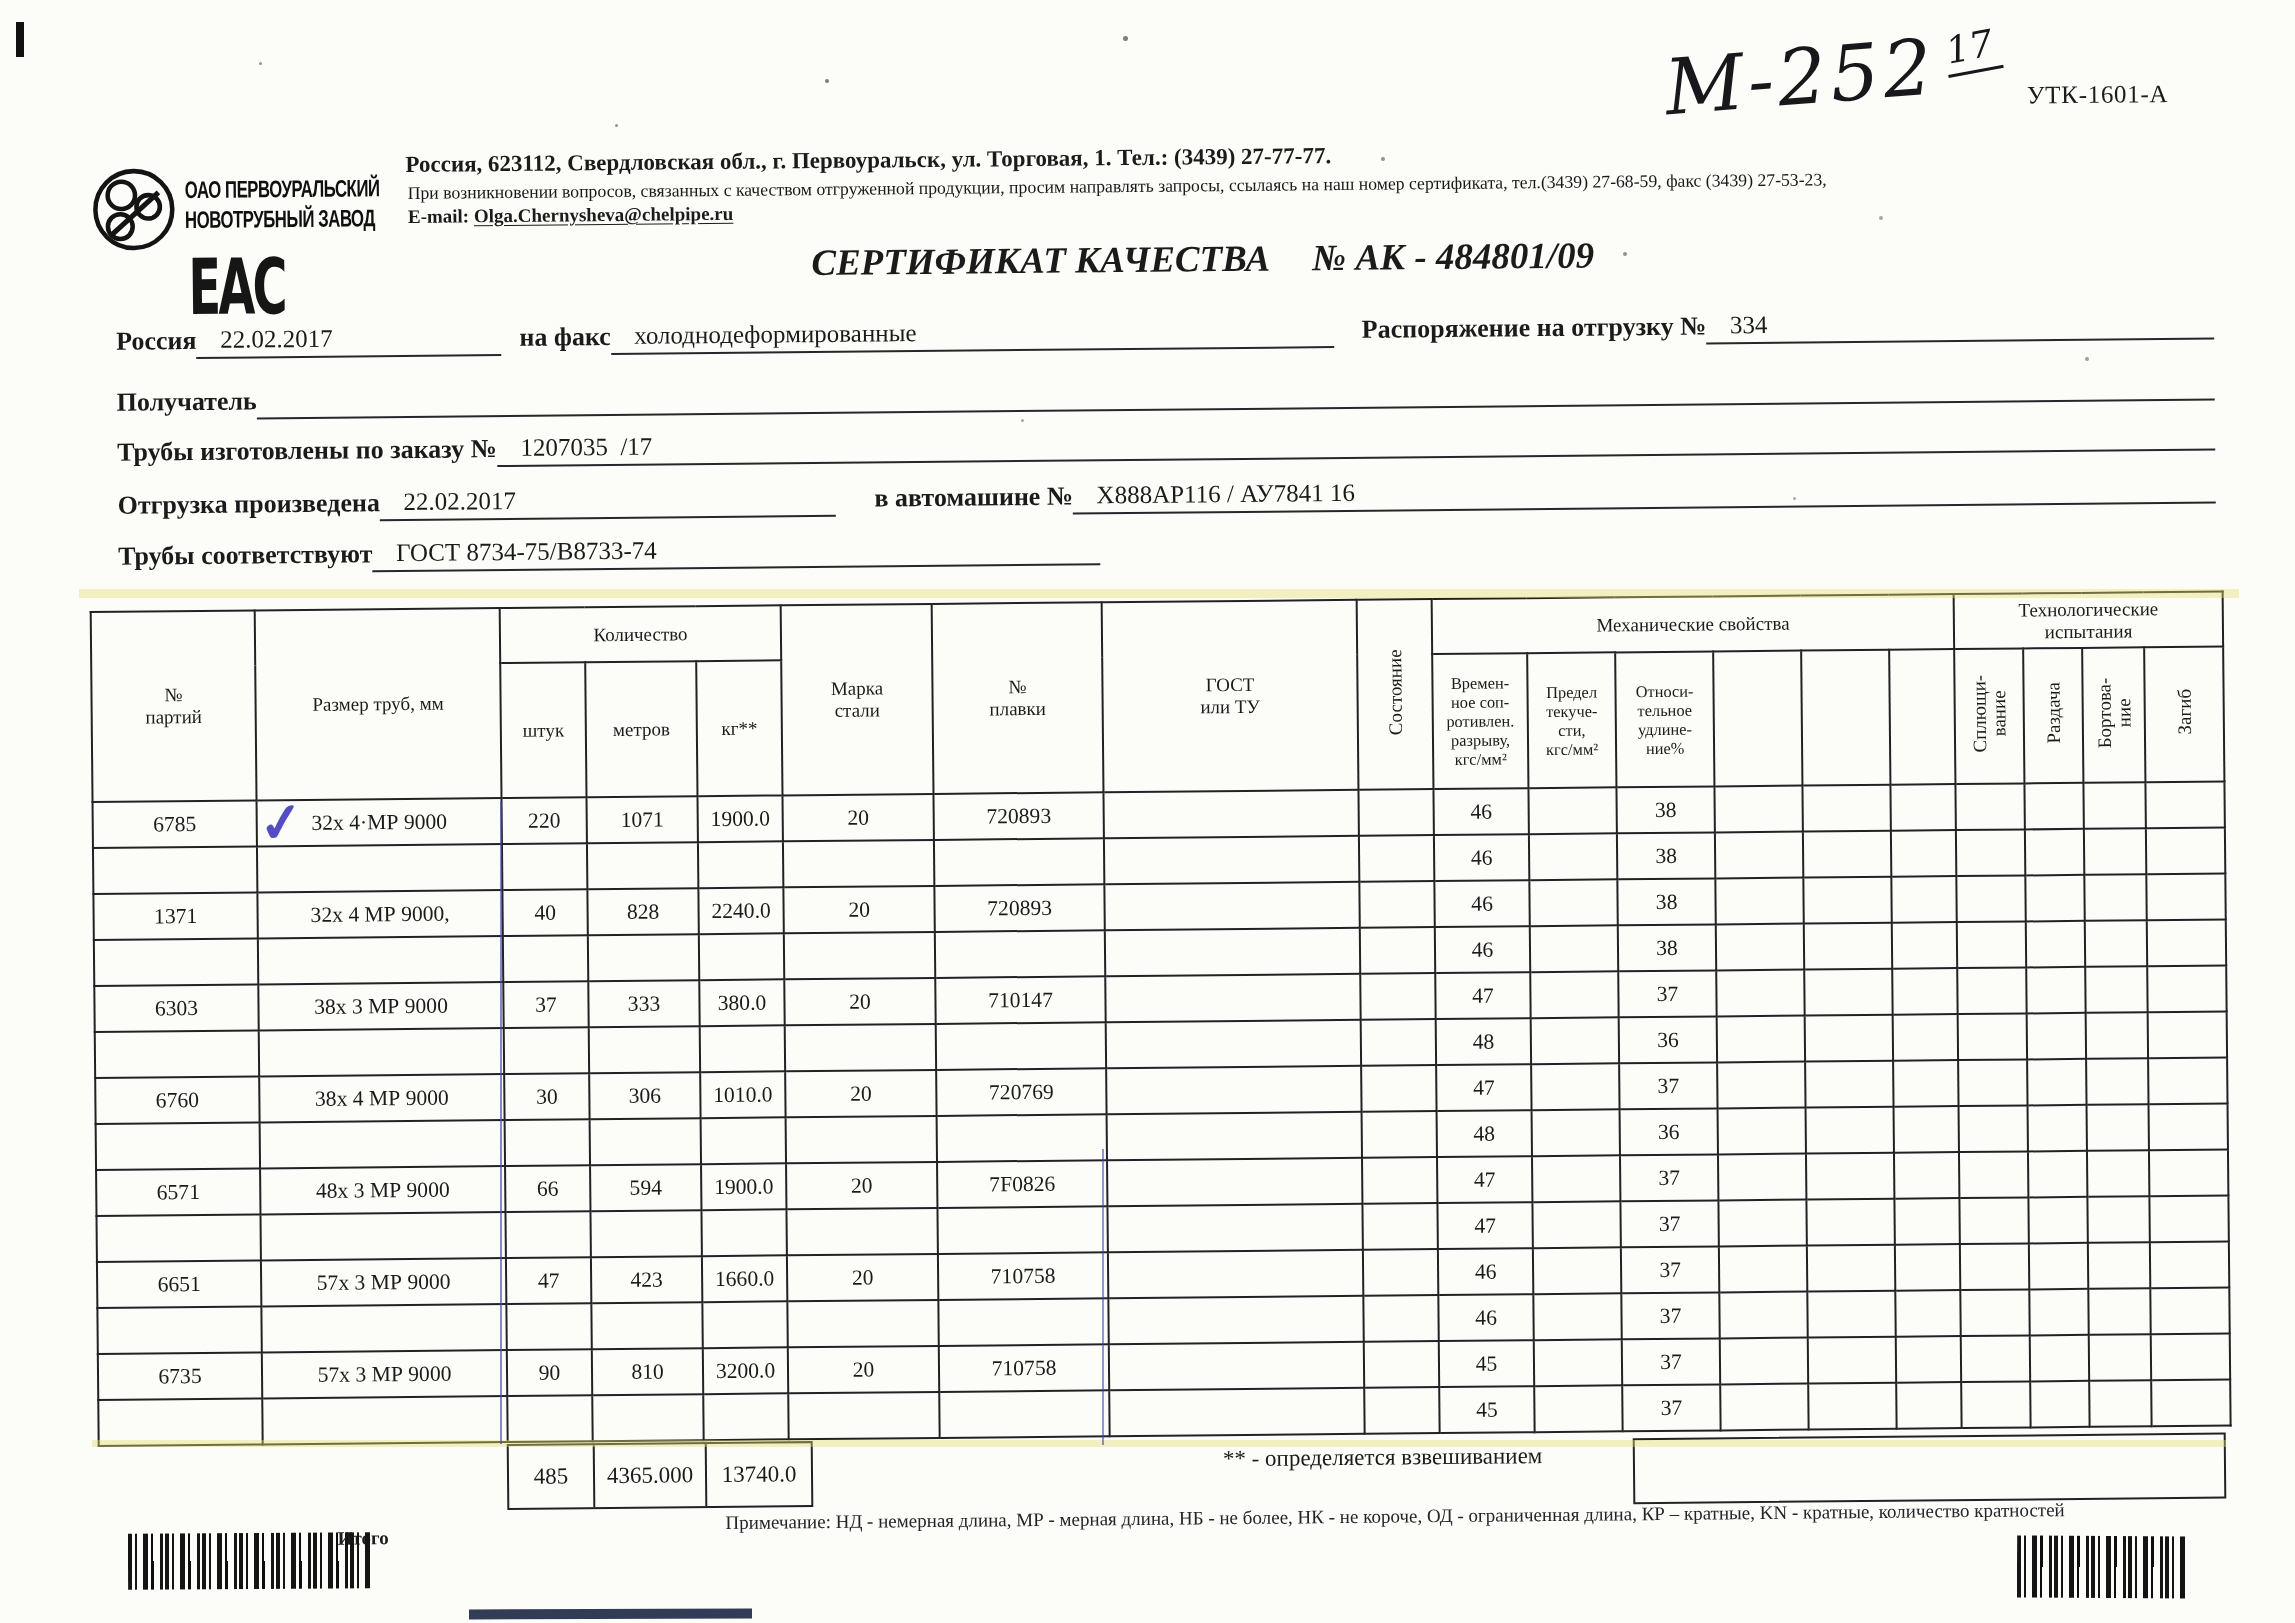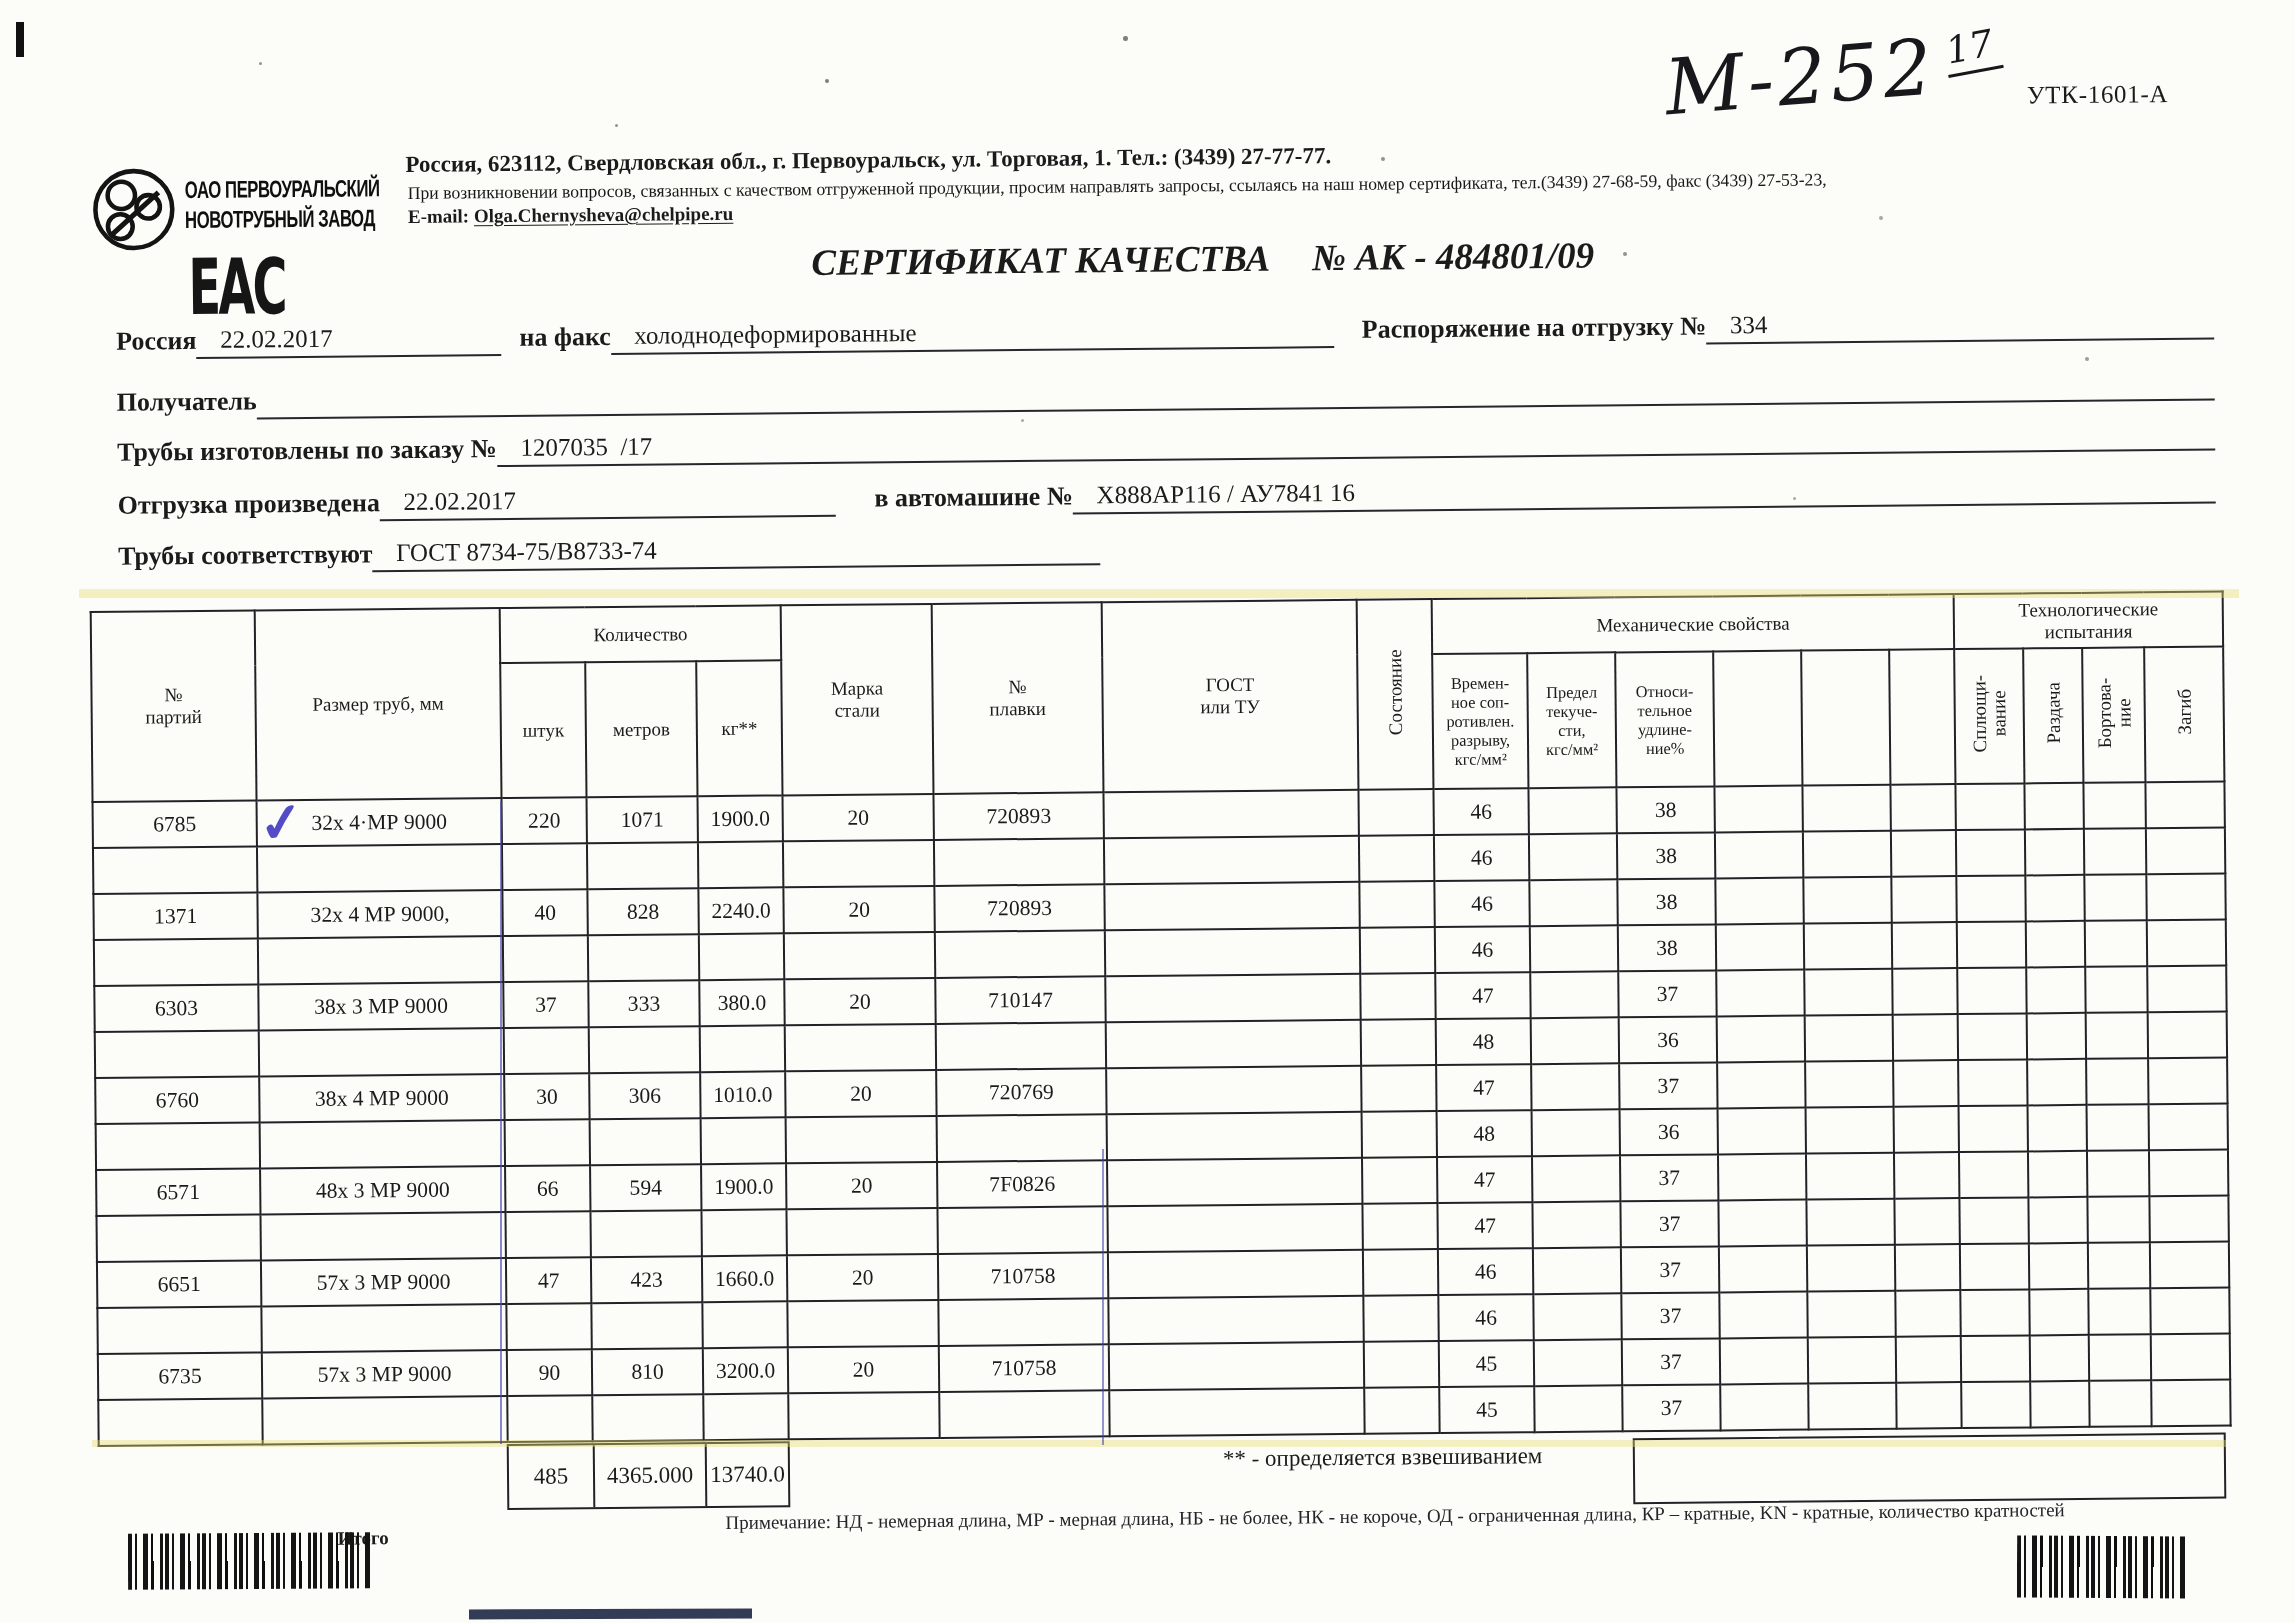--- a/index.html
+++ b/index.html
@@ -50,21 +50,21 @@
   .vert{writing-mode:vertical-rl;transform:rotate(180deg);margin:0 auto;line-height:19.6px;}
   .check{position:absolute;left:1.3px;top:-10.5px;font-size:54px;color:#544bc7;
          transform:rotate(-6deg);font-weight:bold;}
 
   
   .totals-label{left:331px;top:1529px;font-size:19px;font-weight:bold;}
   .totals-box{left:501px;top:1447px;display:flex;border:2px solid #222226;height:62px;
               align-items:center;background:transparent;}
   .totals-box .tc{height:100%;display:flex;align-items:center;justify-content:center;font-size:23px;}
   .tc1{width:84px;} .tc2{width:110px;border-left:2px solid #222226;border-right:2px solid #222226;}
-  .tc3{width:81px;}
+  .tc3{width:104px;}
   .footnote{left:1217px;top:1456px;font-size:23px;}
   .empty-box{left:1627px;top:1452px;width:589px;height:62px;border:2px solid #222226;}
   .note-line{left:719px;top:1517px;font-size:19px;color:#24242a;white-space:nowrap;}
 
   
   .barcode{background:
      repeating-linear-gradient(90deg,#141414 0 3.9px,transparent 3.9px 7.2px,#141414 7.2px 9.2px,
        transparent 9.2px 15px,#141414 15px 20px,transparent 20px 23px,#0d0d0d 23px 25.5px,
        transparent 25.5px 32px,#141414 32px 35px,transparent 35px 37px);}
   .bc-left{left:128px;top:1533px;width:243px;height:56px;transform:rotate(-0.3deg);}

